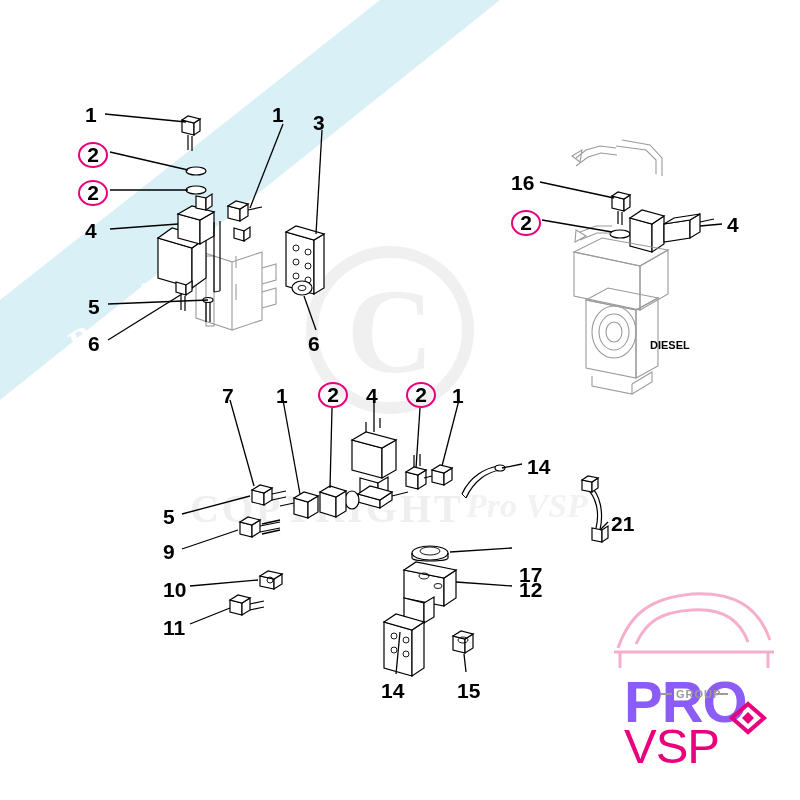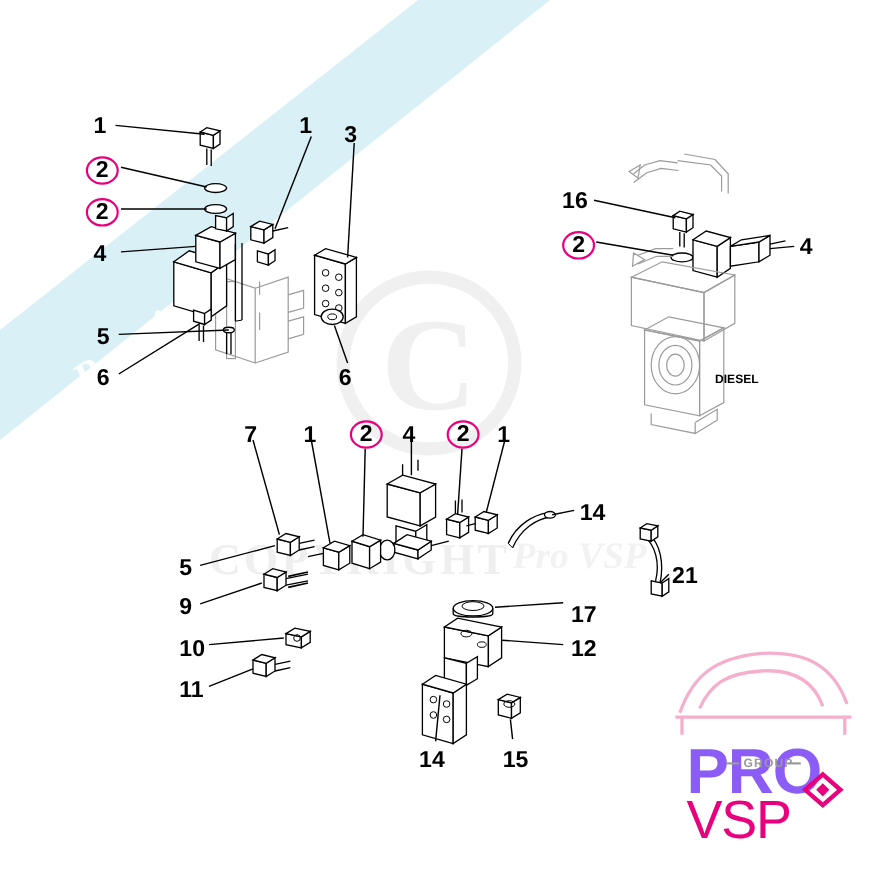--- a/index.html
+++ b/index.html
@@ -385,21 +385,21 @@
   <div class="callout-num" style="left:511px; top:172px;">16</div>
   <div class="callout-num" style="left:727px; top:214px;">4</div>
   <div class="callout-num" style="left:222px; top:385px;">7</div>
   <div class="callout-num" style="left:276px; top:385px;">1</div>
   <div class="callout-num" style="left:366px; top:385px;">4</div>
   <div class="callout-num" style="left:452px; top:385px;">1</div>
   <div class="callout-num" style="left:527px; top:456px;">14</div>
   <div class="callout-num" style="left:611px; top:513px;">21</div>
   <div class="callout-num" style="left:163px; top:506px;">5</div>
   <div class="callout-num" style="left:163px; top:541px;">9</div>
-  <div class="callout-num" style="left:519px; top:548px;text-align:right;">17</div>
+  <div class="callout-num" style="left:519px; top:564px;text-align:right;">17</div>
   <div class="callout-num" style="left:163px; top:579px;">10</div>
   <div class="callout-num" style="left:519px; top:579px;text-align:center;">12</div>
   <div class="callout-num" style="left:163px; top:617px;">11</div>
   <div class="callout-num" style="left:381px; top:680px;text-align:center;">14</div>
   <div class="callout-num" style="left:457px; top:680px;">15</div>
 
   <div class="callout-circled" style="left:78px; top:142px;">2</div>
   <div class="callout-circled" style="left:78px; top:180px;">2</div>
   <div class="callout-circled" style="left:511px; top:210px;">2</div>
   <div class="callout-circled" style="left:318px; top:382px;">2</div>

